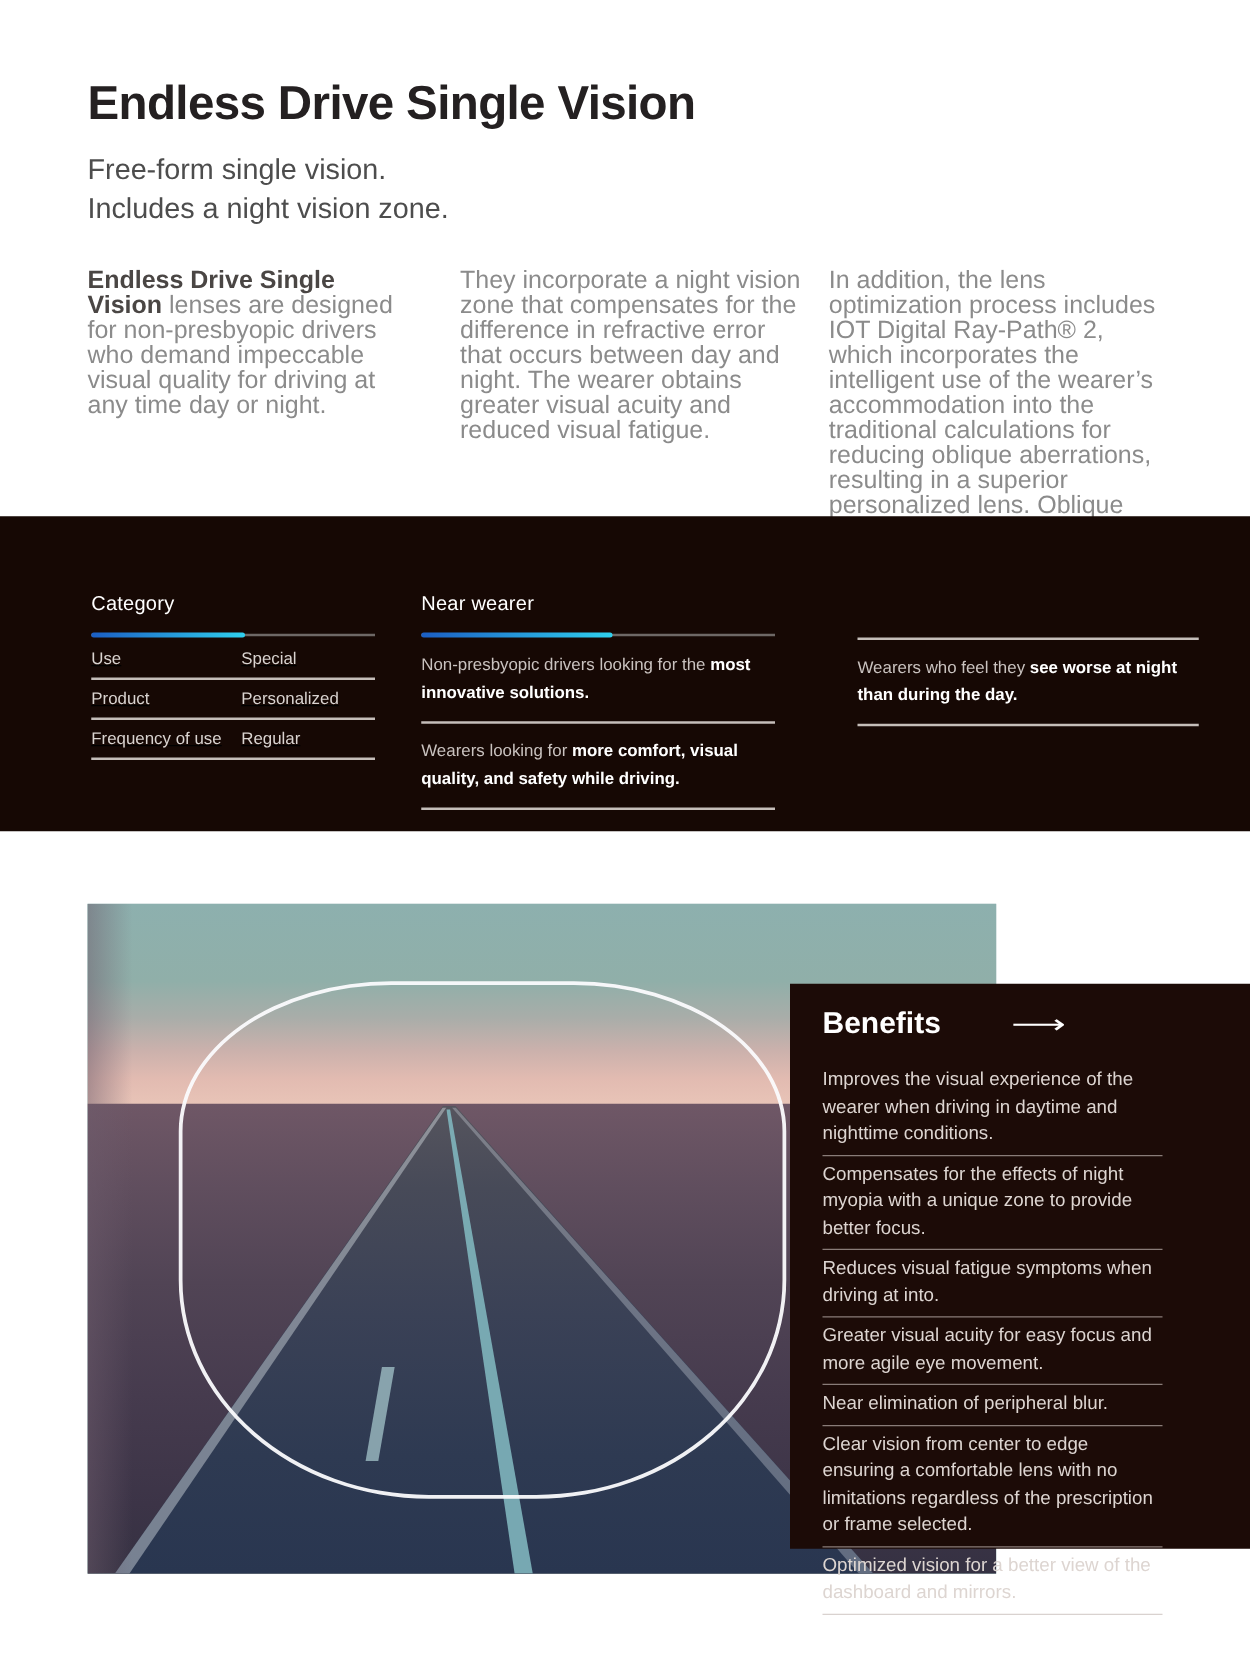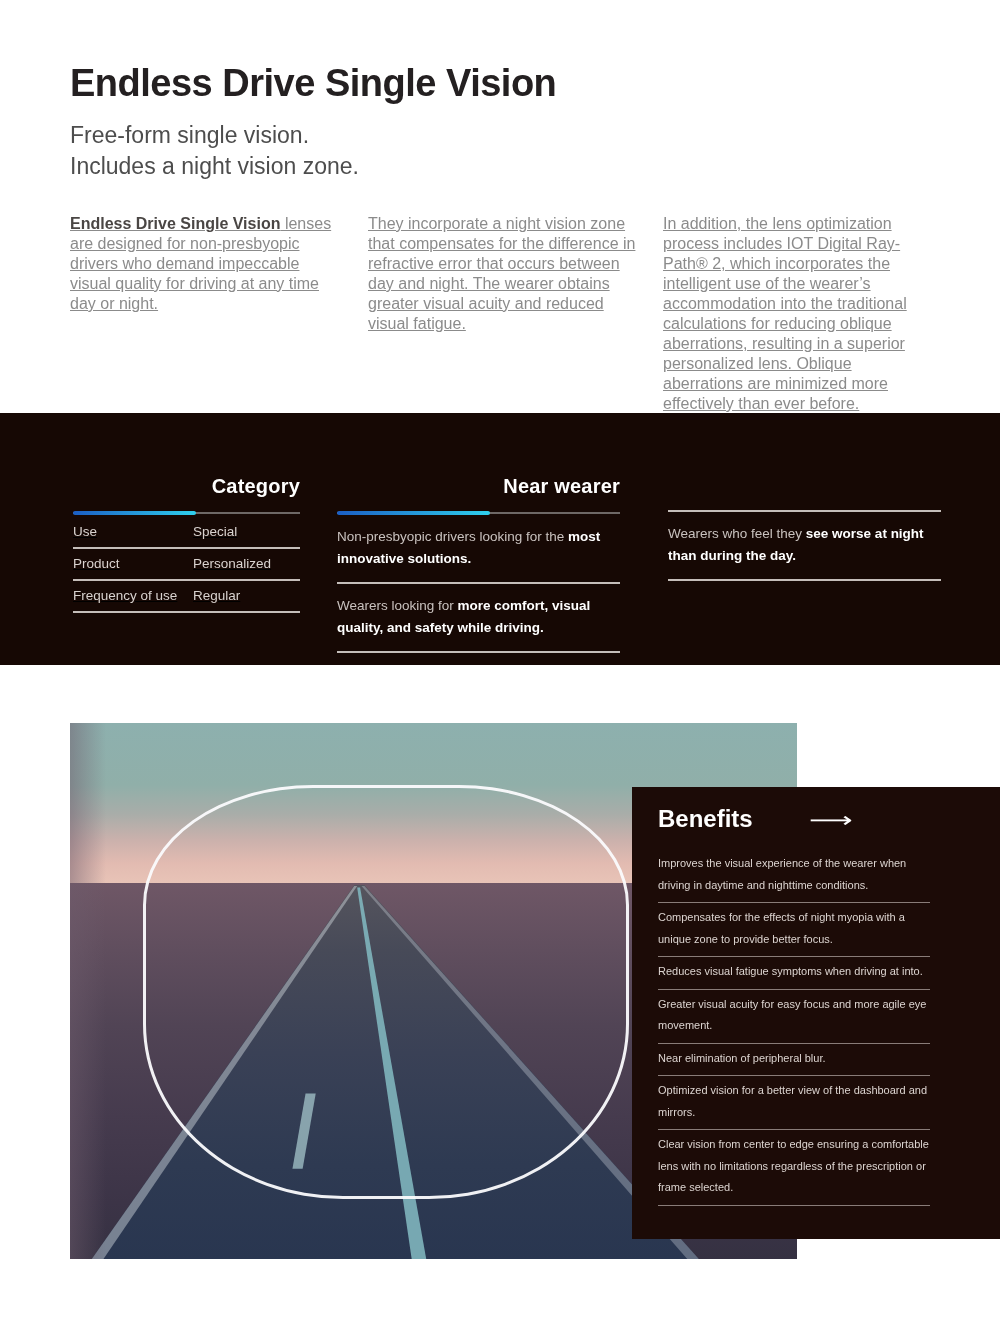--- a/index.html
+++ b/index.html
@@ -14,36 +14,36 @@
     position:absolute; left:70px; top:62px;
     font-size:38px; font-weight:700; color:#242021; letter-spacing:-0.5px;
   }
   .subtitle {
     position:absolute; left:70px; top:120px;
     font-size:23px; font-weight:400; color:#4d4d4d; line-height:31px;
   }
   .subtitle span { display:block; }
   
   .intro { position:absolute; left:70px; top:214px; display:flex; }
-  .intro-col { font-size:16px; line-height:20px; color:#8b8b8b;text-decoration:underline; }
+  .intro-col { font-size:20px; line-height:20px; color:#8b8b8b; }
   .intro-col.c1 { width:262px; margin-right:36px; }
   .intro-col.c2 { width:278px; margin-right:17px; }
   .intro-col.c3 { width:268px; }
   .intro-lead { font-weight:700; color:#4a4644; }
   
   .dark-band {
     position:absolute; left:0; top:413px; width:1000px; height:252px;
     background:var(--dark-band-bg, #160804);
   }
   .band-col { position:absolute; top:62px; }
   .cat-col   { left:73px;  width:227px; }
   .wear-left { left:337px; width:283px; }
-  .wear-right{ left:668px; top:97px; width:273px;
+  .wear-right{ left:686px; top:97px; width:273px;
                border-top:2px solid rgba(228,222,219,0.85); }
-  .section-title { font-size:20px; font-weight:700; color:#ffffff; letter-spacing:0.2px;text-align:right; }
+  .section-title { font-size:16px; font-weight:400; color:#ffffff; letter-spacing:0.2px; }
   .rule { position:relative; height:4px; margin-top:13px; }
   .rule::before { content:""; position:absolute; left:0; right:0; top:1px; height:2px; background:#6e6866; }
   .rule .grad {
     position:absolute; left:0; top:0; height:4px; width:54%; border-radius:2px;
     background:linear-gradient(90deg, var(--accent-gradient-start,#1b5ec4), var(--accent-gradient-end,#2fd0ee));
   }
   .cat-rows { margin-top:2px;text-decoration:underline; }
   .cat-row {
     display:flex; padding:8px 0 8px;
     border-bottom:2px solid rgba(228,222,219,0.85);
@@ -112,21 +112,21 @@
   }
   .benefits-head { display:flex; align-items:center; }
   .benefits-title { font-size:24px; font-weight:700; color:#ffffff; }
   .benefits-arrow {
     margin-left:56px; color:#ffffff; font-size:21px; font-weight:400;
     transform:scaleX(1.45); transform-origin:left center; cursor:pointer; line-height:1;
   }
   .benefit-item {
     width:272px; padding:4px 0 6px;
     border-bottom:1px solid rgba(196,186,181,0.65);
-    font-size:11px; line-height:21.5px; color:#ddd5d1;
+    font-size:15px; line-height:21.5px; color:#ddd5d1;
   }
   .benefits-list { margin-top:16px; }
 </style>
 </head>
 <body>
 
 <div class="page">
 
   <h1 class="main-title">Endless Drive Single Vision</h1>
 
@@ -212,19 +212,19 @@
         <div class="benefit-item">Improves the visual experience of the wearer when driving in daytime and nighttime conditions.</div>
 
         <div class="benefit-item">Compensates for the effects of night myopia with a unique zone to provide better focus.</div>
 
         <div class="benefit-item">Reduces visual fatigue symptoms when driving at into.</div>
 
         <div class="benefit-item">Greater visual acuity for easy focus and more agile eye movement.</div>
 
         <div class="benefit-item">Near elimination of peripheral blur.</div>
 
+        <div class="benefit-item">Clear vision from center to edge ensuring a comfortable lens with no limitations regardless of the prescription or frame selected.</div>
+
         <div class="benefit-item">Optimized vision for a better view of the dashboard and mirrors.</div>
-
-        <div class="benefit-item">Clear vision from center to edge ensuring a comfortable lens with no limitations regardless of the prescription or frame selected.</div>
       </div>
   </div>
 
 </div>
 
 </body></html>

